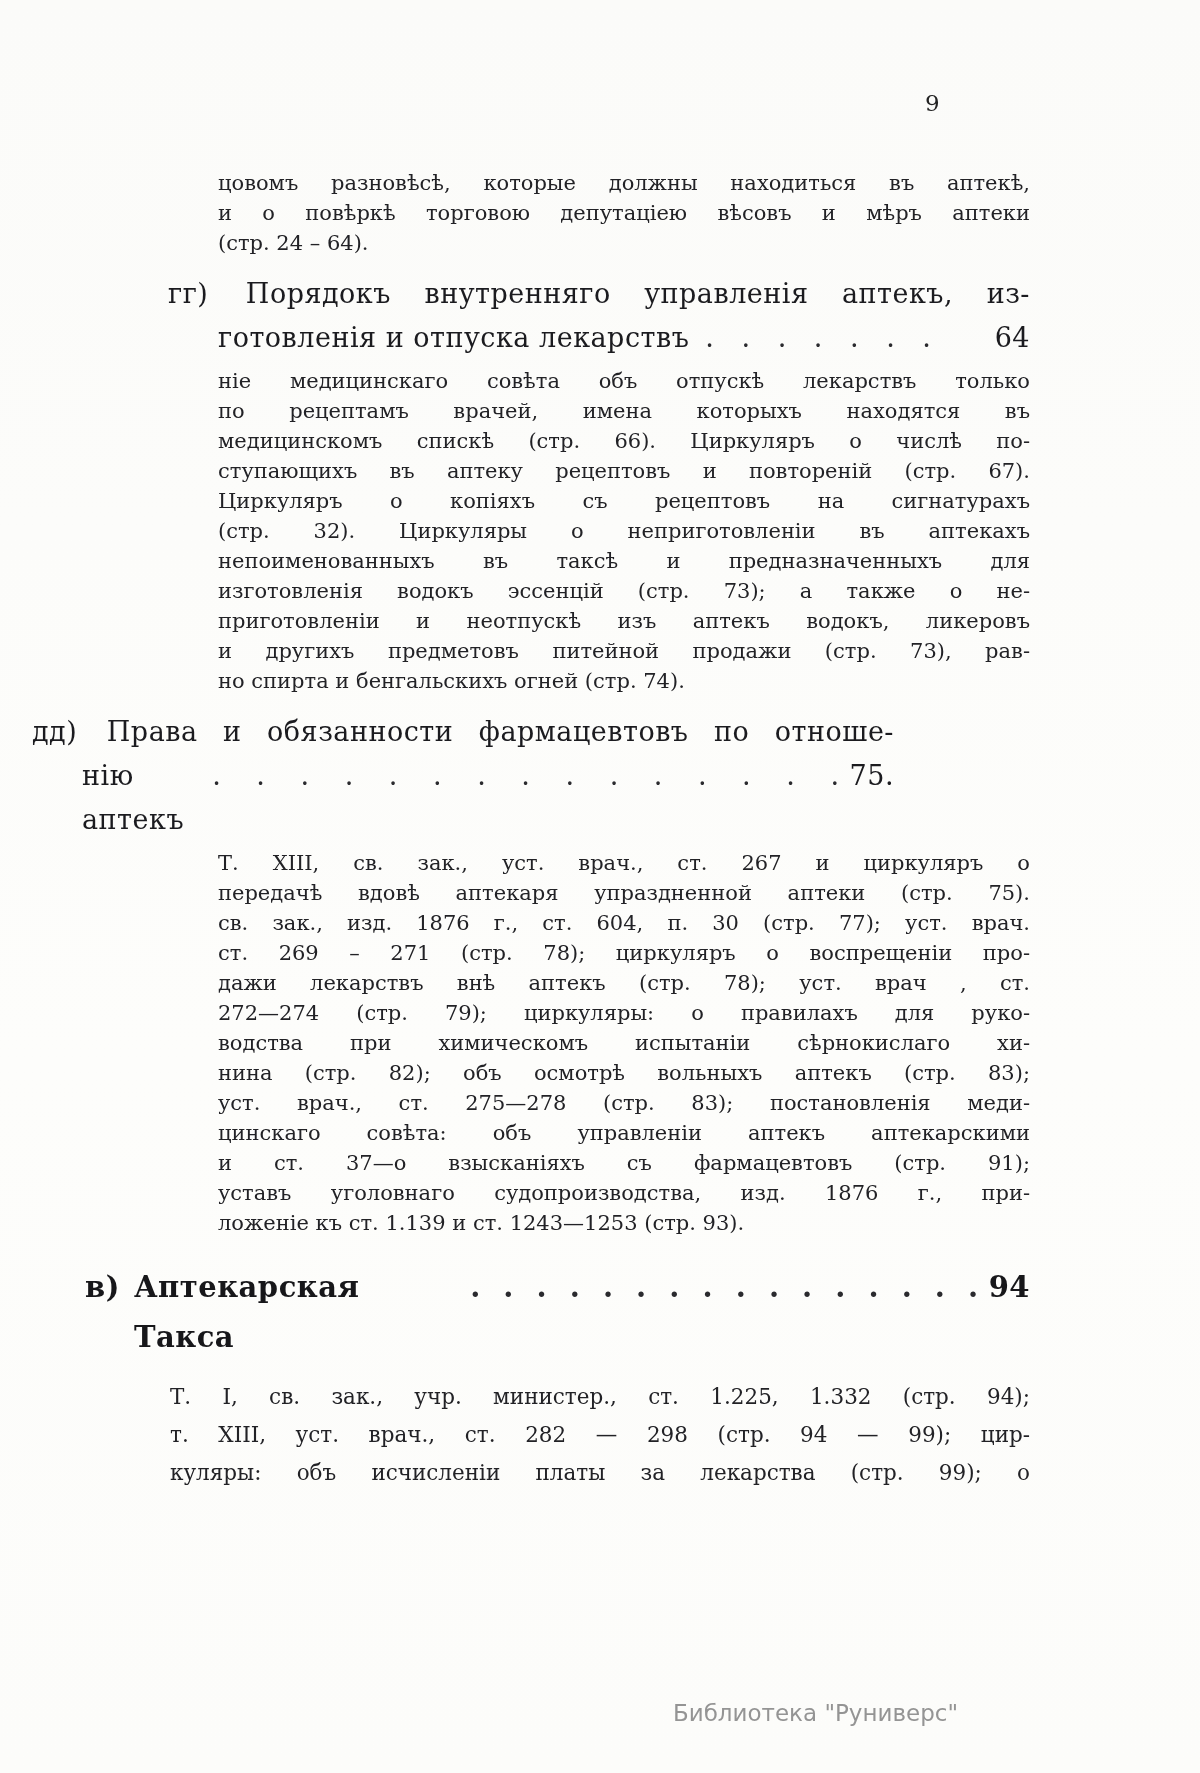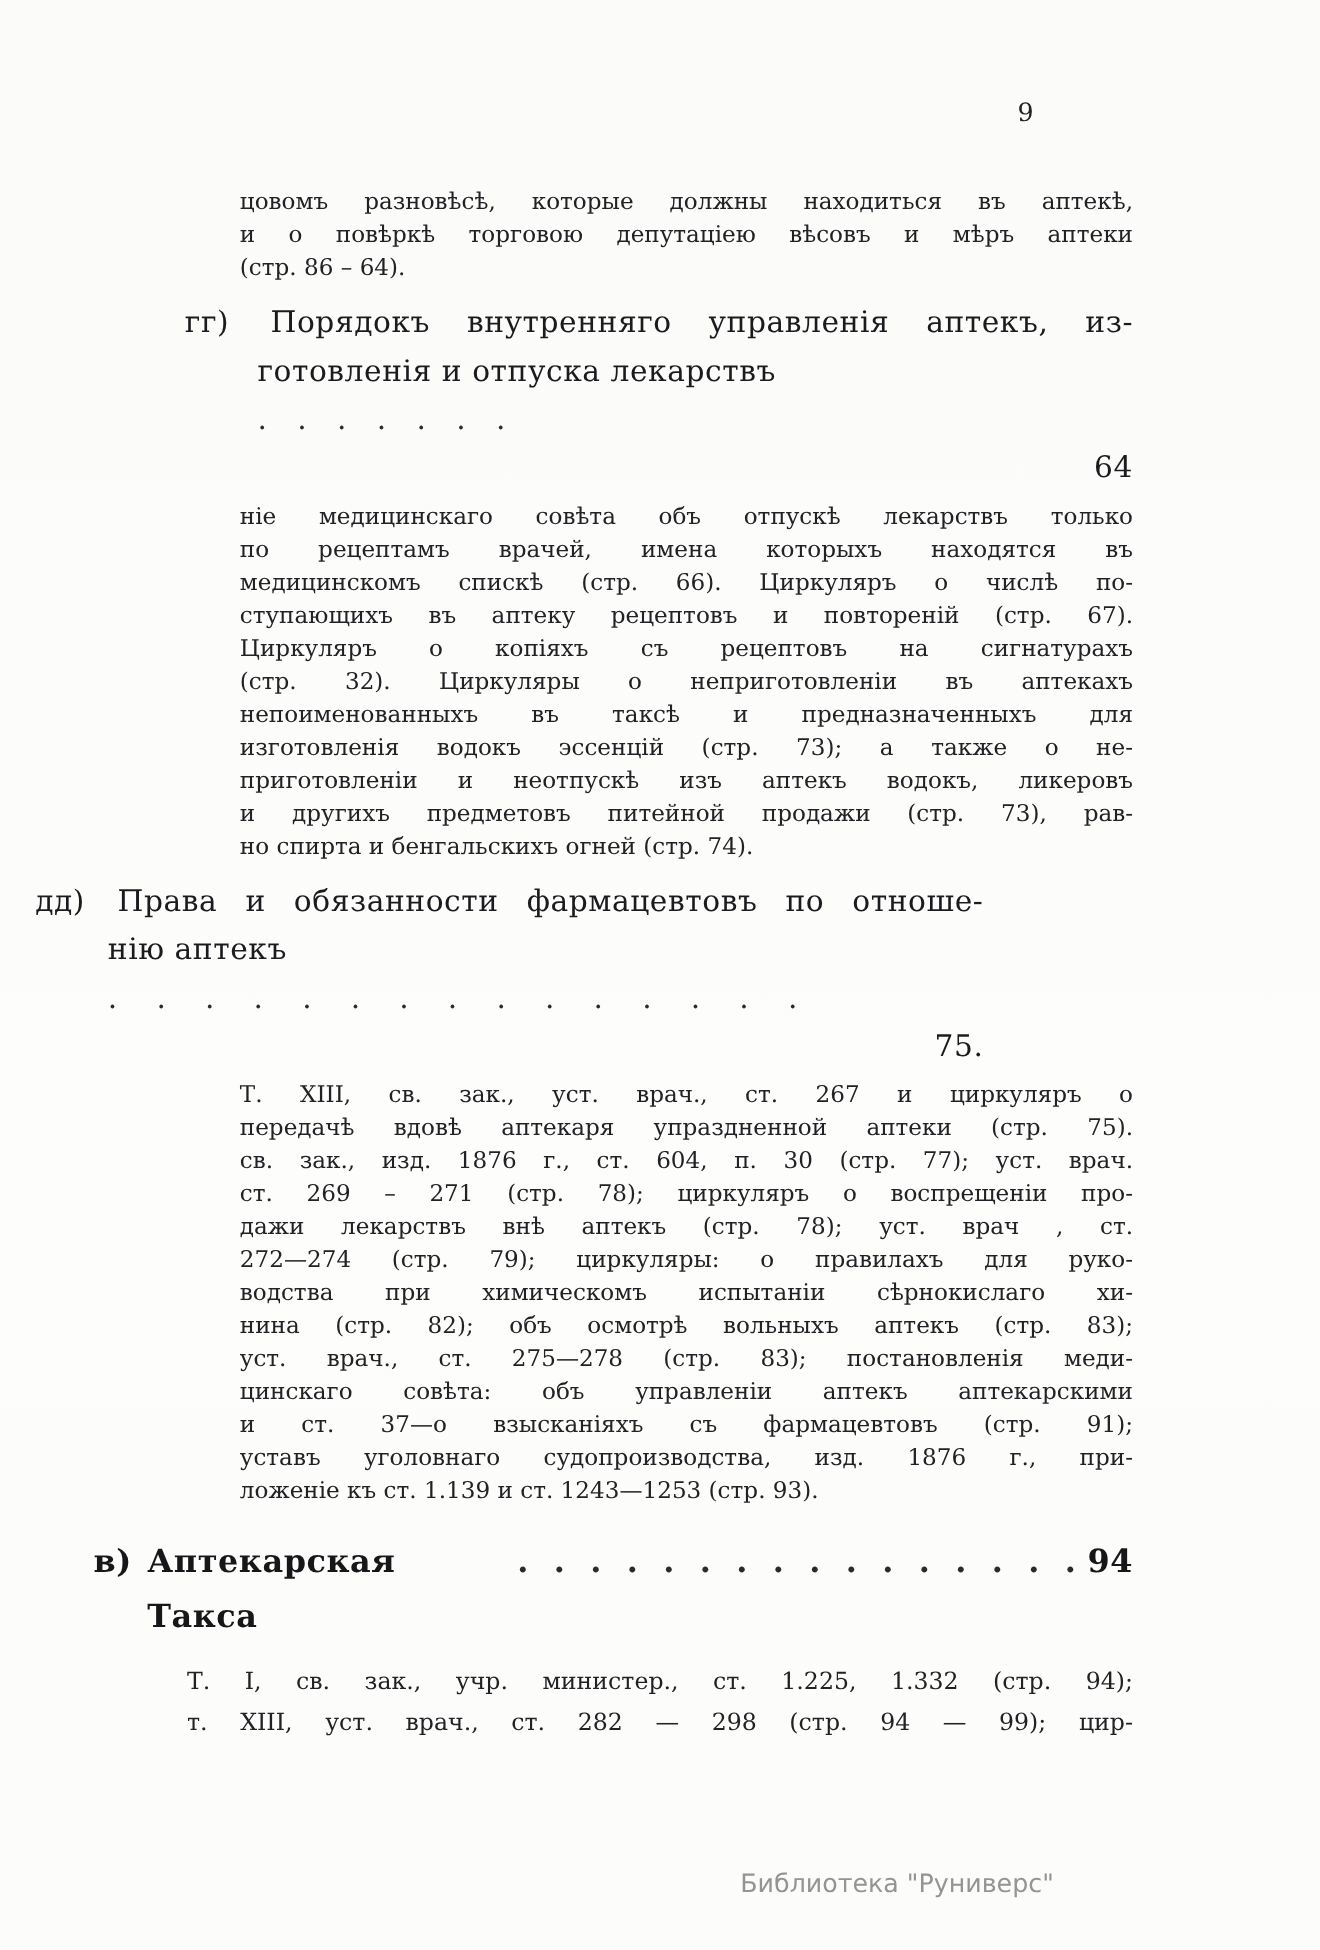--- a/index.html
+++ b/index.html
@@ -59,21 +59,20 @@
   }
   .hline1 {
     text-align: justify;
     text-align-last: justify;
   }
   .sec-label { padding-right: 4px; }
   .hline2 {
     display: flex;
     align-items: baseline;
     padding-left: 50px;
-    flex-direction: column;
   }
   .leader {
     margin-left: 16px;
     white-space: nowrap;
     color: #2a2a2e;
   }
   .s-gg .leader { word-spacing: 18px; }
   .s-dd .leader { word-spacing: 26px; }
   .pgnum {
     margin-left: auto;
@@ -130,21 +129,21 @@
 </head>
 <body>
 
 <div class="sheet">
 
   <div class="pageno">9</div>
 
   <div class="intro para">
       <div class="tline">цовомъ разновѣсѣ, которые должны находиться въ аптекѣ,</div>
       <div class="tline">и о повѣркѣ торговою депутаціею вѣсовъ и мѣръ аптеки</div>
-      <div class="tline">(стр. 86 – 64).</div>
+      <div class="tline">(стр. 24 – 64).</div>
     </div>
 
   <section class="sec s-gg">
     <div class="head">
       <div class="hline hline1"><span class="sec-label">гг)</span> <span>Порядокъ внутренняго управленія аптекъ, из-</span></div>
       <div class="hline hline2">
         <span>готовленія и отпуска лекарствъ</span>
         <span class="leader">. . . . . . .</span>
         <span class="pgnum">64</span>
       </div>
@@ -193,18 +192,19 @@
   <section class="sec s-v">
     <div class="headv">
       <span class="sec-label-v">в)</span>
       <span>Аптекарская Такса</span>
       <span class="leader">. . . . . . . . . . . . . . . .</span>
       <span class="pgnum">94</span>
     </div>
     <div class="bodyv para cont">
         <div class="tline">Т. I, св. зак., учр. министер., ст. 1.225, 1.332 (стр. 94);</div>
         <div class="tline">т. XIII, уст. врач., ст. 282 — 298 (стр. 94 — 99); цир-</div>
+        <div class="tline">куляры: объ исчисленіи платы за лекарства (стр. 99); о</div>
       </div>
   </section>
 
   <div class="watermark">Библиотека "Руниверс"</div>
 
 </div>
 
 </body></html>

